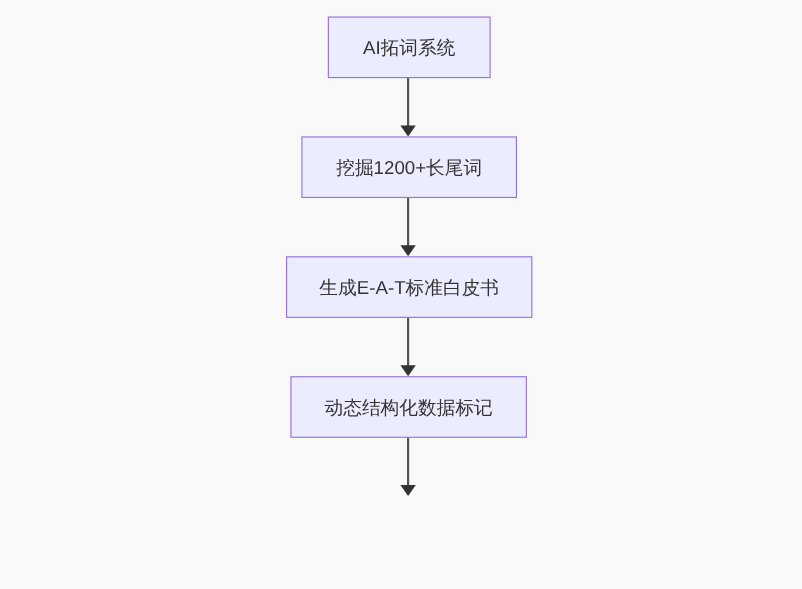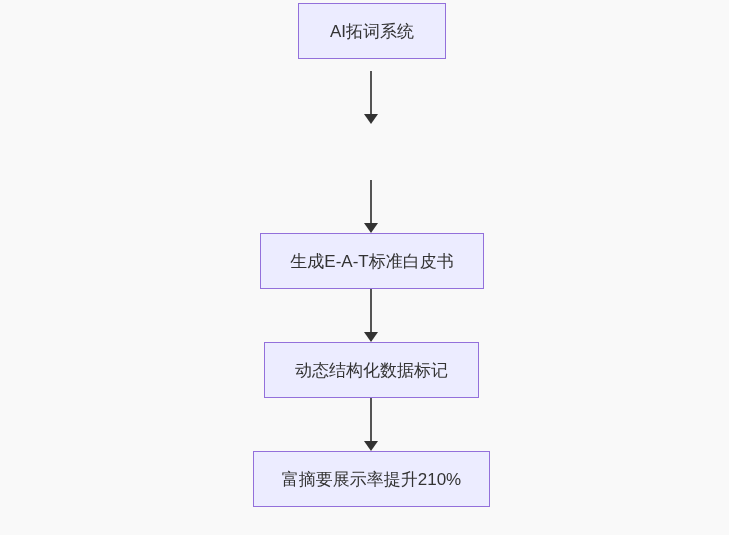--- a/index.html
+++ b/index.html
@@ -24,21 +24,21 @@
     background: #ececff;
     border: 1px solid #9370db;
     display: flex;
     align-items: center;
     justify-content: center;
     font-size: 17px;
     color: #333333;
     white-space: nowrap;
     box-sizing: content-box;
   }
-  .n1 { left: 298px; top: 3px;  width: 146px; }
+  .n1 { left: 298px; top: 15px;  width: 146px; }
   .n2 { left: 274px; top: 124px; width: 194px; }
   .n3 { left: 260px; top: 233px; width: 222px; text-align: right; }
   .n4 { left: 264px; top: 342px; width: 213px; }
   .n5 { left: 253px; top: 451px; width: 235px; }
 
   .edge {
     position: absolute;
     left: 364px;
     width: 14px;
     height: 53px;
@@ -72,35 +72,35 @@
 
 <div class="canvas">
 
   <div class="node n1">AI拓词系统</div>
 
   <div class="edge e1">
     <div class="edge-line"></div>
     <div class="edge-head"></div>
   </div>
 
+  <div class="node n2">挖掘1200+长尾词</div>
 
   <div class="edge e2">
     <div class="edge-line"></div>
     <div class="edge-head"></div>
   </div>
 
   <div class="node n3">生成E-A-T标准白皮书</div>
 
   <div class="edge e3">
     <div class="edge-line"></div>
     <div class="edge-head"></div>
   </div>
 
   <div class="node n4">动态结构化数据标记</div>
 
   <div class="edge e4">
     <div class="edge-line"></div>
     <div class="edge-head"></div>
   </div>
 
-  <div class="node n5">富摘要展示率提升210%</div>
 
 </div>
 
 </body></html>

